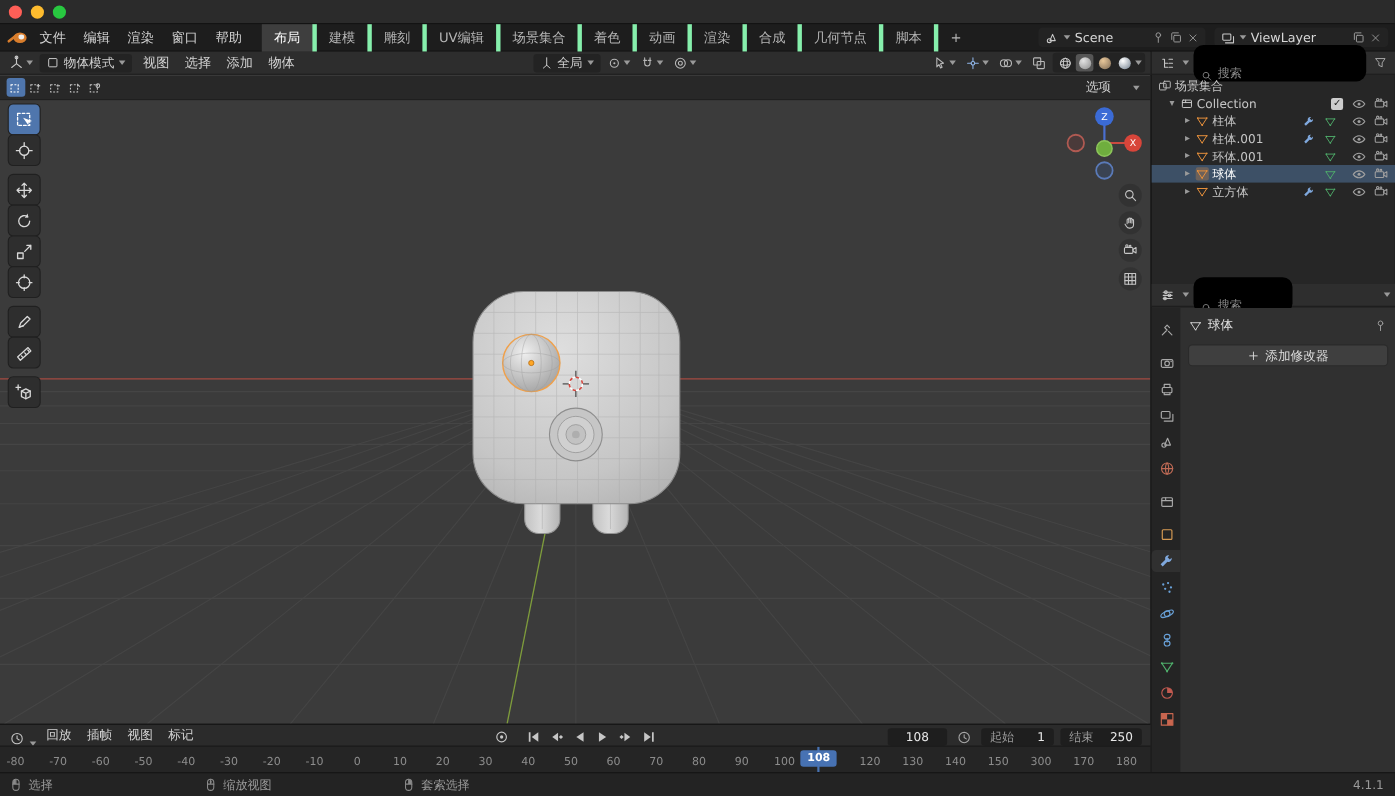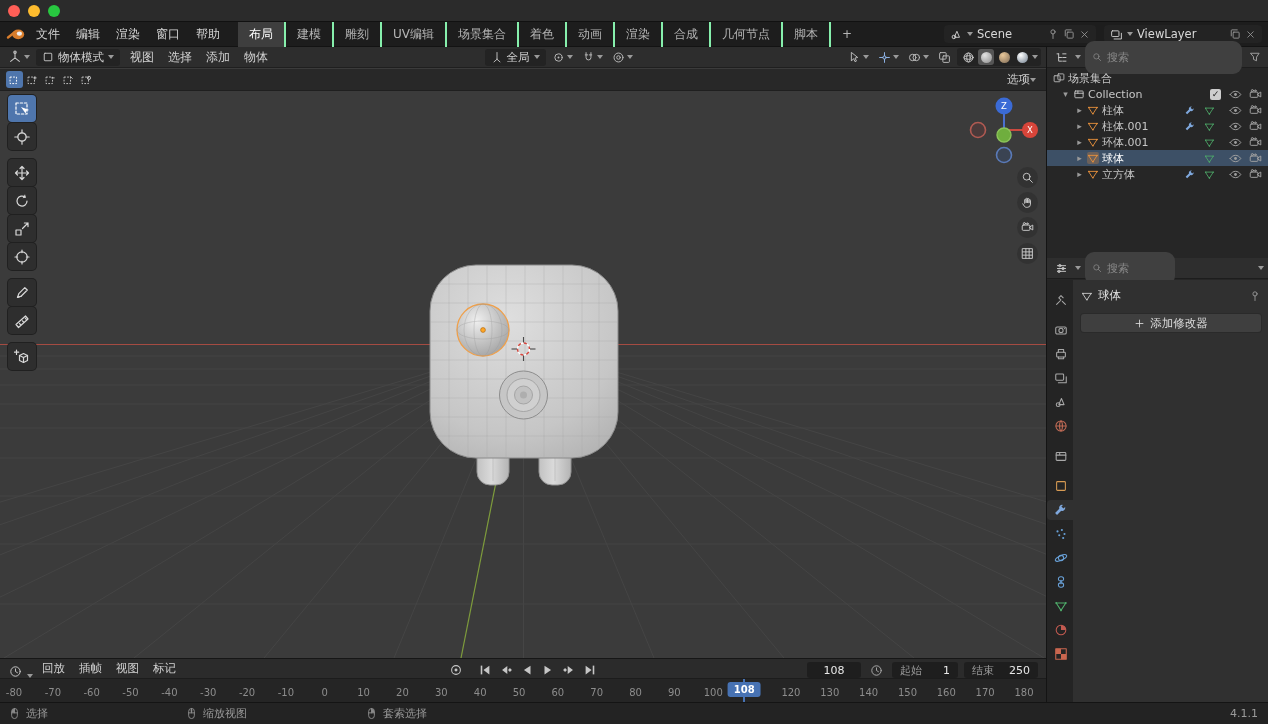--- a/index.html
+++ b/index.html
@@ -11,21 +11,21 @@
   
   #titlebar{position:absolute;left:0;top:0;width:1268px;height:22px;background:#2b2b2b;
     border-bottom:1px solid #111;display:flex;align-items:center}
   .tl{width:12px;height:12px;border-radius:50%;margin-left:8px;flex:none}
   #win-title{position:absolute;left:0;right:0;text-align:center;font-size:12px;color:#c2c2c2}
   
   #topbar{position:absolute;left:0;top:22px;width:1268px;height:25px;background:#1d1d1d;
     border-bottom:1px solid #131313;display:flex;align-items:center;padding:0 6px;gap:2px}
   .menu-item{padding:0 8px;height:25px;line-height:25px;font-size:12px;color:#d2d2d2;border-radius:3px}
   #workspace-tabs{display:flex;height:25px;margin-left:8px}
-  .ws-tab{padding:0 11px;height:25px;line-height:25px;font-size:12px;color:#b5b5b5;border-right:2px solid #86efac}
+  .ws-tab{padding:0 11px;height:25px;line-height:25px;font-size:12px;color:#b5b5b5;border-right:4px solid #86efac}
   .ws-tab.active{background:#3e3e3e;color:#fff}
   .ws-add{padding:0 9px;line-height:25px;color:#b5b5b5}
   .id-widget{display:flex;align-items:center;gap:4px;background:#232323;border-radius:4px;height:18px;
     padding:0 6px;color:#d8d8d8;font-size:11.5px}
   
   #viewport{position:absolute;left:0;top:47px;width:1046px;height:611px;background:#3b3b3b;overflow:hidden}
   #vp-canvas{position:absolute;left:0;top:0}
   #vp-header{position:absolute;left:0;top:0;width:1046px;height:21px;background:#2d2d2d;
     border-bottom:1px solid #1f1f1f;display:flex;align-items:center;padding:0 5px;gap:3px;z-index:5}
   #vp-toolrow{position:absolute;left:0;top:22px;width:1046px;height:22px;background:#282828;
@@ -36,37 +36,37 @@
   .vp-menus{display:flex}
   .vp-menus .menu-item{height:21px;line-height:21px;padding:0 7px}
   .shade-group{display:flex;align-items:center;background:#232323;border-radius:3px;height:18px;padding:0 3px;gap:2px}
   .shade-dot{width:16px;height:16px;display:flex;align-items:center;justify-content:center;border-radius:3px;color:#c6c6c6}
   .shade-dot.active{background:#555}
   .dot-solid{width:11px;height:11px;border-radius:50%;background:radial-gradient(circle at 35% 30%,#e2e2e2,#8c8c8c)}
   .dot-mat{width:11px;height:11px;border-radius:50%;background:radial-gradient(circle at 35% 30%,#e8c79a,#7d6a55)}
   .dot-rend{width:11px;height:11px;border-radius:50%;background:radial-gradient(circle at 35% 30%,#ffffff,#6f7d8c)}
   .selmode{width:17px;height:17px;border-radius:3px;display:flex;align-items:center;justify-content:center;color:#c2c2c2}
   .selmode.active{background:#4f76ad;color:#fff}
-  #vp-options{margin-left:auto;display:flex;align-items:center;gap:0;color:#cfcfcf;font-size:11.5px;padding-right:4px}
+  #vp-options{margin-left:auto;display:flex;align-items:center;gap:20px;color:#cfcfcf;font-size:11.5px;padding-right:4px}
   #vp-overlay-text{position:absolute;left:55px;top:47px;z-index:4;line-height:18px}
   #vp-overlay-text .l1{font-size:12px;color:#d6d6d6}
   #vp-overlay-text .l2{font-size:11px;color:#9a9a9a}
   #toolbar{position:absolute;left:8px;top:48px;width:28px;display:flex;flex-direction:column;gap:1px;z-index:4}
   .tool-btn{width:28px;height:27px;border-radius:4px;background:#2e2e2e;display:flex;align-items:center;
     justify-content:center;color:#d8d8d8;box-shadow:0 0 0 1px #202020}
   .tool-btn.active{background:#4f76ad;color:#fff}
   .tool-gap{height:7px}
   #nav-gizmo{position:absolute;left:965px;top:46px;z-index:4}
   .nav-col-btn{position:absolute;left:1017px;width:21px;height:21px;display:flex;align-items:center;
     justify-content:center;color:#c6c6c6;z-index:4;background:rgba(40,40,40,.45);border-radius:50%}
   
   #right-panel{position:absolute;left:1046px;top:47px;width:222px;height:655px;background:#262626;border-left:1px solid #141414}
   .panel-header{height:21px;background:#2e2e2e;border-bottom:1px solid #1d1d1d;display:flex;align-items:center;
     padding:0 5px;gap:4px;color:#b9b9b9}
-  .srch{flex:1;display:flex;align-items:center;gap:5px;background:#404040;border-radius:9px;height:33px;
+  .srch{flex:1;display:flex;align-items:flex-end;gap:5px;background:#000000;border-radius:9px;height:33px;
     padding:0 7px;color:#8a8a8a;font-size:11px}
   #outliner{position:absolute;left:0;top:0;width:222px;height:211px}
   #outliner-body{position:absolute;left:0;top:21px;right:0;bottom:0;padding-top:2px}
   .ol-row{height:16px;display:flex;align-items:center;font-size:11px;color:#c6c6c6;gap:3px;padding-right:5px}
   .ol-row.sel{background:#3d5066;color:#fff}
   .ol-arrow{color:#9a9a9a;font-size:9px;width:9px;text-align:center;flex:none}
   .ol-label{white-space:nowrap;overflow:hidden}
   .ol-sp{flex:1}
   .tgl{width:17px;display:flex;justify-content:center;color:#9f9f9f;flex:none}
   .cbx{width:11px;height:11px;background:#cdcdcd;border-radius:2px;color:#222;font-size:9px;line-height:11px;
@@ -1034,21 +1034,21 @@
     <span class="tick" style="left: 519px;">50</span>
     <span class="tick" style="left: 557.846px;">60</span>
     <span class="tick" style="left: 596.692px; margin-top: 24px;">70</span>
     <span class="tick" style="left: 635.538px;">80</span>
     <span class="tick" style="left: 674.385px;">90</span>
     <span class="tick" style="left: 713.231px;">100</span>
     <span class="tick" style="left: 790.923px;">120</span>
     <span class="tick" style="left: 829.769px;">130</span>
     <span class="tick" style="left: 868.615px;">140</span>
     <span class="tick" style="left: 907.462px;">150</span>
-    <span class="tick" style="left: 946.308px;">160</span>
+    <span class="tick" style="left: 946.308px;">300</span>
     <span class="tick" style="left: 985.154px;">170</span>
     <span class="tick" style="left: 1024px;">180</span>
   </div>
 
 <div id="statusbar">
   <div id="sb-version">4.1.1</div>
 <div class="sb-item" style="left: 8px;">
       <svg class="ic" width="13" height="13" viewBox="0 0 16 16" fill="none" stroke="currentColor" stroke-width="1.2" stroke-linecap="round" stroke-linejoin="round" style="color:#8a8a8a">
         <rect x="4.5" y="1.8" width="7" height="12.4" rx="3.5"></rect>
         <path d="M8 1.8v5.4M4.5 7.2h7"></path>

